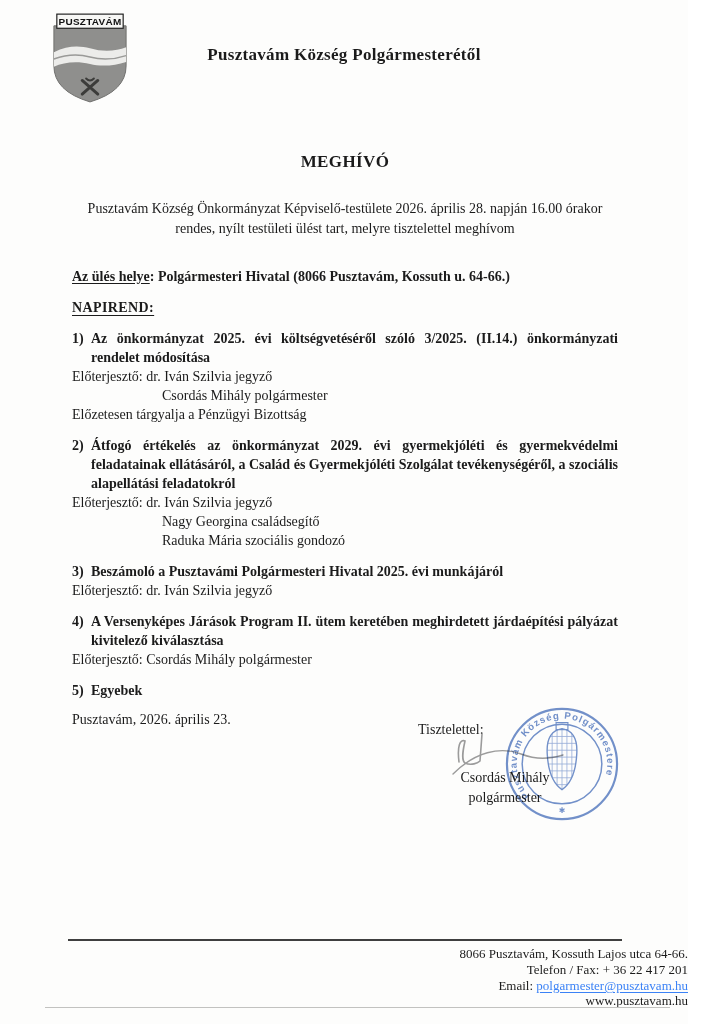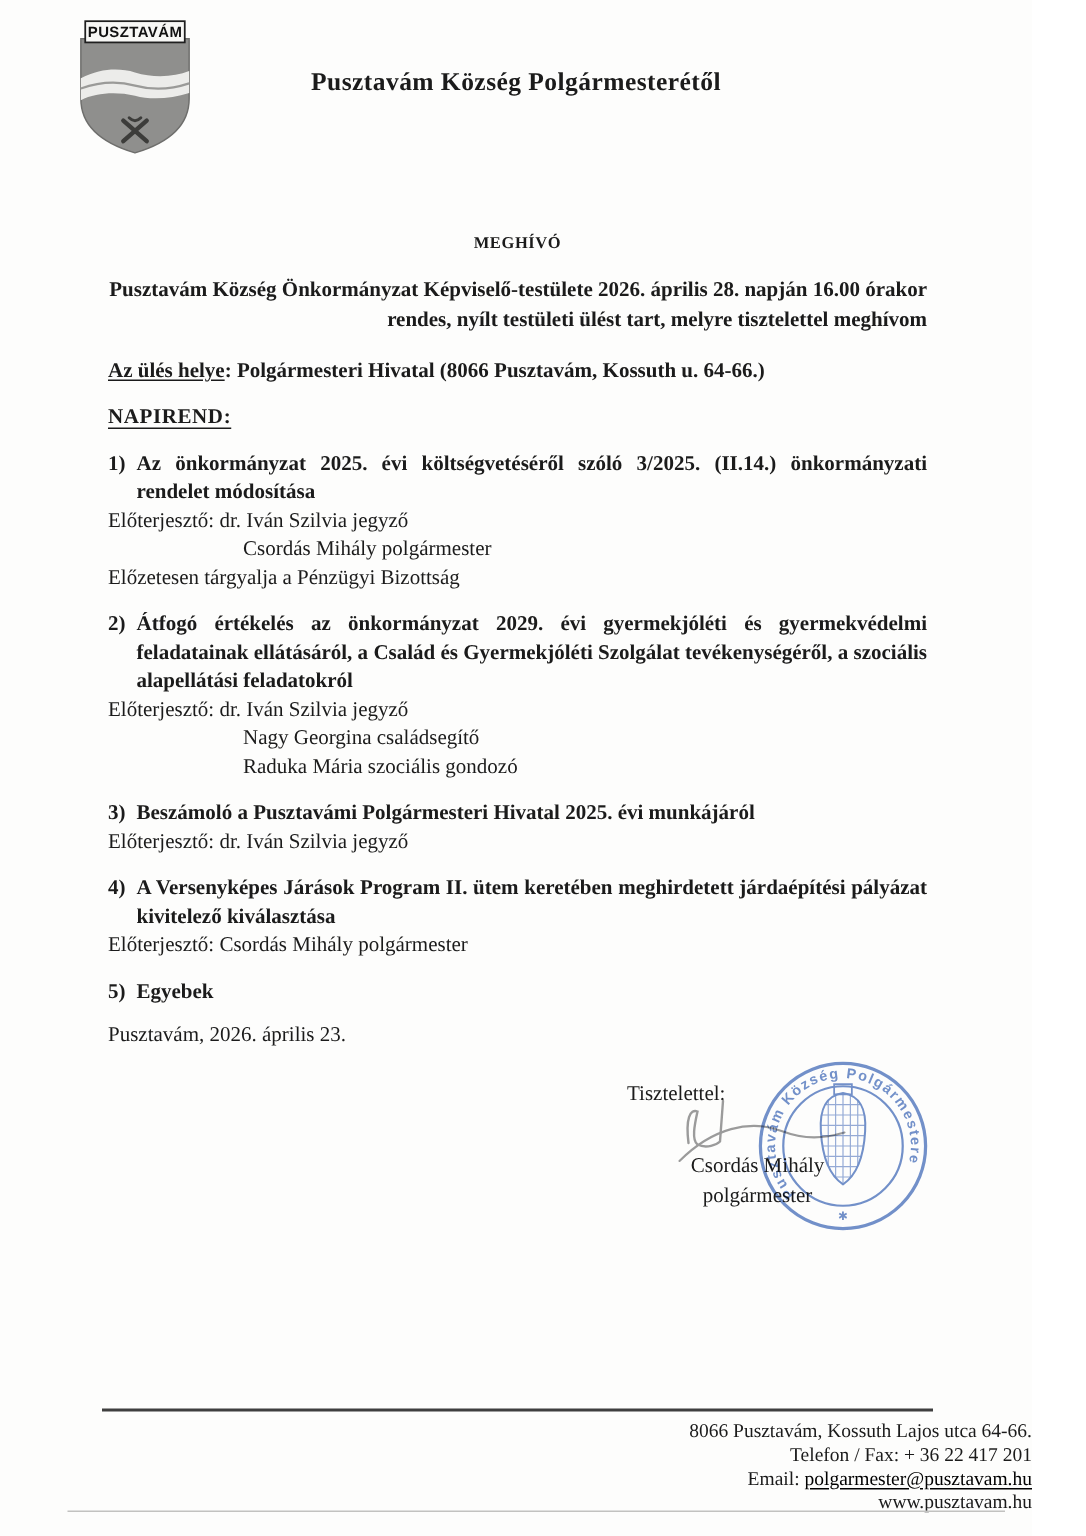--- a/index.html
+++ b/index.html
@@ -7,23 +7,23 @@
     position:relative;width:688px;height:1024px;background:#fdfdfc;
     font-family:"Liberation Serif","DejaVu Serif",serif;color:#1b1b1b;overflow:hidden;
   }
   
   .crest{position:absolute;left:50px;top:12px;width:80px;height:94px;}
   
   .header-title{position:absolute;left:0;right:0;top:45px;text-align:center;
     font-size:17px;font-weight:bold;letter-spacing:.3px;}
   
   .main{position:absolute;left:72px;right:70px;top:150px;font-size:14px;line-height:19px;}
-  .doc-title{text-align:center;font-weight:bold;font-size:11px;line-height:20px;margin-top:2px;letter-spacing:.4px;}
-  .intro{text-align:right;font-weight:bold;line-height:20px;margin-top:12px;}
-  .venue{margin-top:14px;font-weight:bold;}
+  .doc-title{text-align:center;font-weight:bold;font-size:17px;line-height:20px;margin-top:2px;letter-spacing:.4px;}
+  .intro{text-align:center;font-weight:normal;line-height:20px;margin-top:27px;}
+  .venue{margin-top:28px;font-weight:bold;}
   .venue .u{text-decoration:underline;text-underline-offset:2px;}
   .agenda-heading{margin-top:12px;font-weight:bold;font-size:14px;
     text-decoration:underline;text-underline-offset:2.5px;letter-spacing:.4px;}
   .agenda-item{margin-top:12px;}
   .agenda-head{display:flex;font-weight:bold;}
   .agenda-num{width:19px;flex:none;}
   .agenda-title{flex:1;text-align:justify;text-align-last:left;}
   .detail{font-weight:normal;}
   .indent1{}
   .indent2{margin-left:90px;}
@@ -32,21 +32,21 @@
   .salutation{position:absolute;left:418px;top:722px;font-size:14px;}
   .sig-name{position:absolute;left:445px;top:768px;width:120px;text-align:center;
     font-size:14px;line-height:20px;}
   .sig-strokes{position:absolute;left:445px;top:728px;width:140px;height:60px;}
   .stamp{position:absolute;left:503px;top:705px;width:118px;height:118px;
     opacity:.88;mix-blend-mode:multiply;pointer-events:none;}
   
   .footer-rule{position:absolute;left:68px;right:66px;top:939px;border-top:2px solid #3f3f3f;}
   .footer{position:absolute;left:0;right:0;top:946px;text-align:right;
     font-size:13px;line-height:15.8px;}
-  .footer a{color:#000000;text-decoration:underline;text-underline-offset:2px;}
+  .footer a{color:#3b82f6;text-decoration:underline;text-underline-offset:2px;}
   .scan-edge{position:absolute;left:45px;right:18px;top:1007px;border-top:1.5px solid #c2c2c0;}
 </style>
 </head>
 <body>
 
 <div class="page">
 
   <svg class="crest" viewBox="0 0 82 94">
     <path d="M4 13 L78 13 L78 54 Q78 80 41 91 Q4 80 4 54 Z" fill="#8f8f8d" stroke="#6e6e6c" stroke-width="1"></path>
     <path d="M4 40 C18 33 30 33 41 36 C54 40 68 39 78 35 L78 50 C66 54 52 55 41 52 C28 49 14 50 4 55 Z" fill="#ececea"></path>

